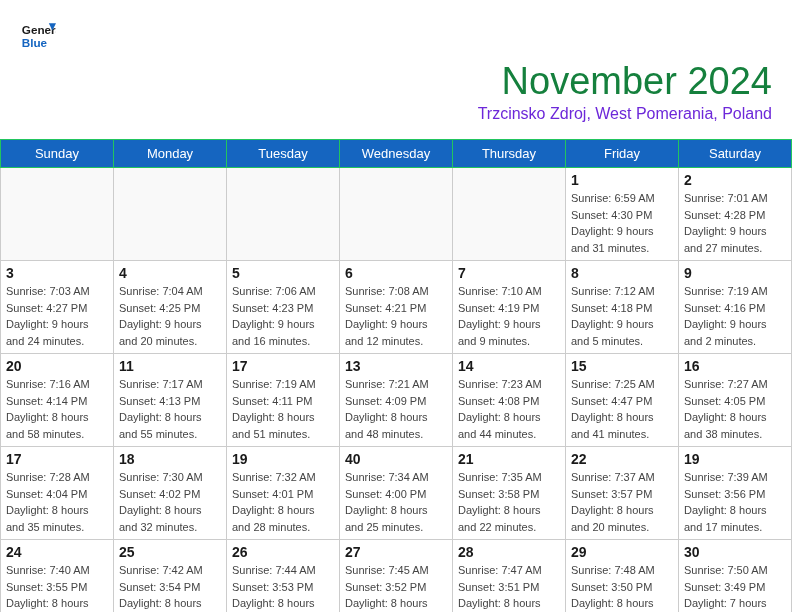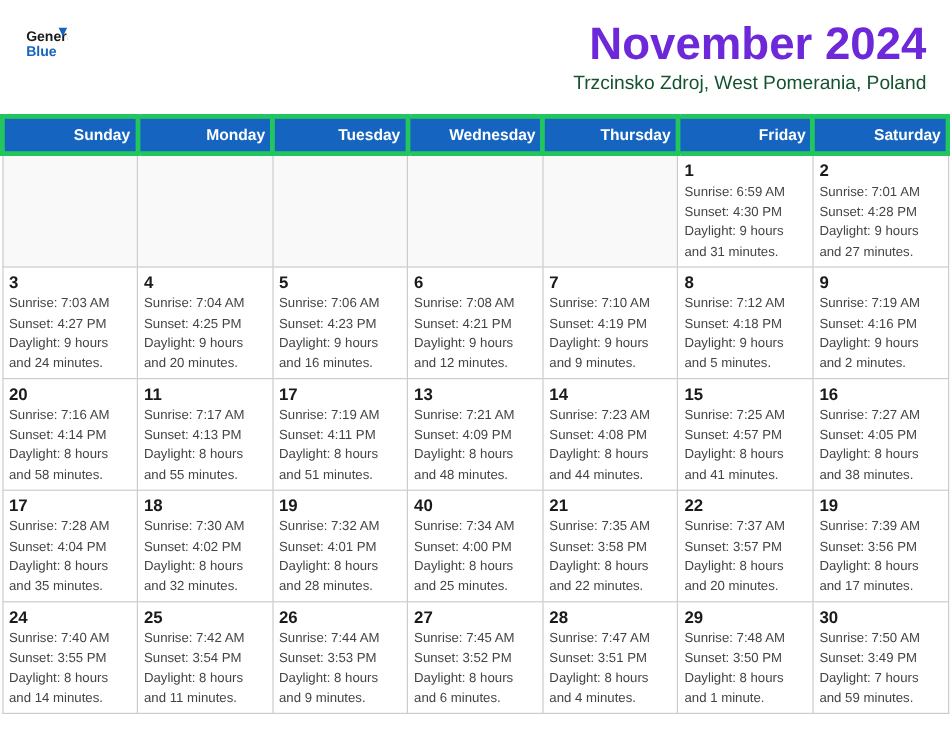--- a/index.html
+++ b/index.html
@@ -1,32 +1,32 @@
 <!DOCTYPE html>
 <html><head>
   <meta charset="utf-8">
   <style>
     * { box-sizing: border-box; margin: 0; padding: 0; }
     body { font-family: Arial, sans-serif; background: #fff; width: 792px; min-height: 612px; }
     
     .header { padding: 16px 20px 8px; text-align: right; }
     .header .logo { float: left; display: flex; align-items: center; }
     .logo-icon { width: 36px; height: 36px; margin-right: 4px; }
-    .month-title { font-size: 38px; font-weight: bold; color: #6d28d9; }
-    .location { font-size: 16px; color: #14532d; margin-top: 2px; }
+    .month-title { font-size: 38px; font-weight: normal; color: #15803d; margin-top: 44px; }
+    .location { font-size: 16px; color: #6d28d9; margin-top: 2px; }
     
     .calendar { width: 100%; border-collapse: collapse; margin-top: 8px; }
     .calendar th {
       background: #1565c0;
       color: #fff;
       padding: 6px 4px;
       font-size: 13px;
-      font-weight: bold;
-      text-align: right;
-      border: 4px solid #22c55e;
+      font-weight: normal;
+      text-align: center;
+      border: 1px solid #22c55e;
     }
     .calendar td {
       border: 1px solid #ccc;
       vertical-align: top;
       padding: 4px 5px;
       width: 113px;
       min-height: 80px;
       font-size: 10.5px;
       color: #333;
       background: #fff;
@@ -169,21 +169,21 @@
         <td>
           <div class="day-num">14</div>
           <div class="day-info">Sunrise: 7:23 AM
 Sunset: 4:08 PM
 Daylight: 8 hours
 and 44 minutes.</div>
         </td>
         <td>
           <div class="day-num">15</div>
           <div class="day-info">Sunrise: 7:25 AM
-Sunset: 4:57 PM
+Sunset: 4:47 PM
 Daylight: 8 hours
 and 41 minutes.</div>
         </td>
         <td>
           <div class="day-num">16</div>
           <div class="day-info">Sunrise: 7:27 AM
 Sunset: 4:05 PM
 Daylight: 8 hours
 and 38 minutes.</div>
         </td>

